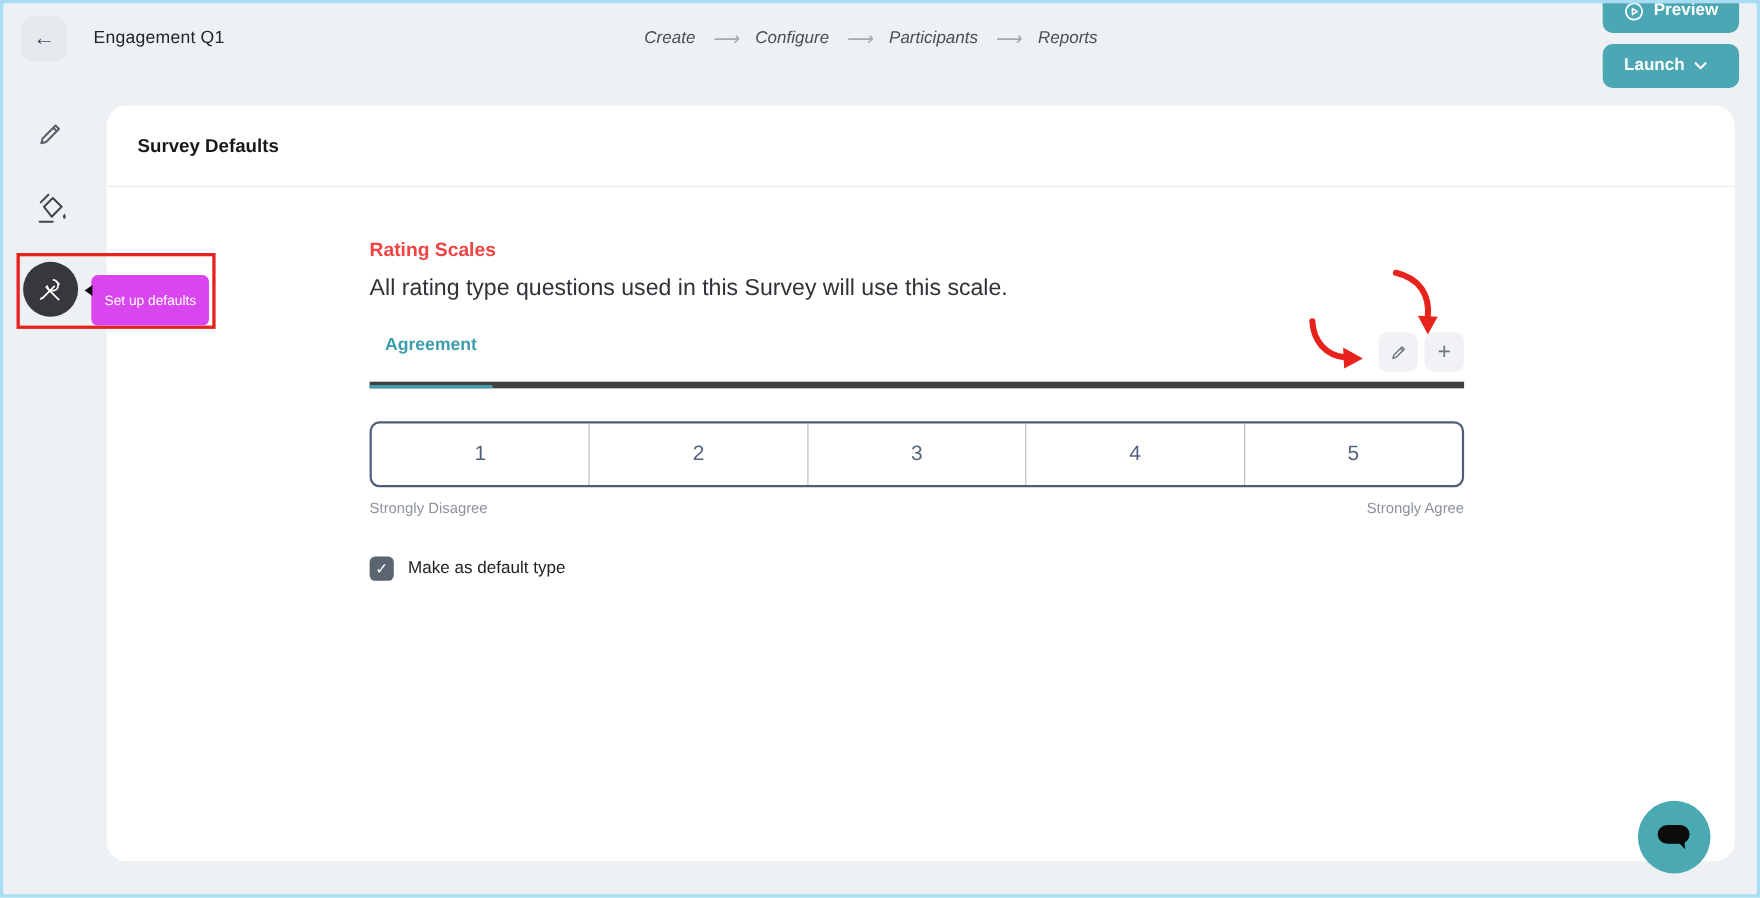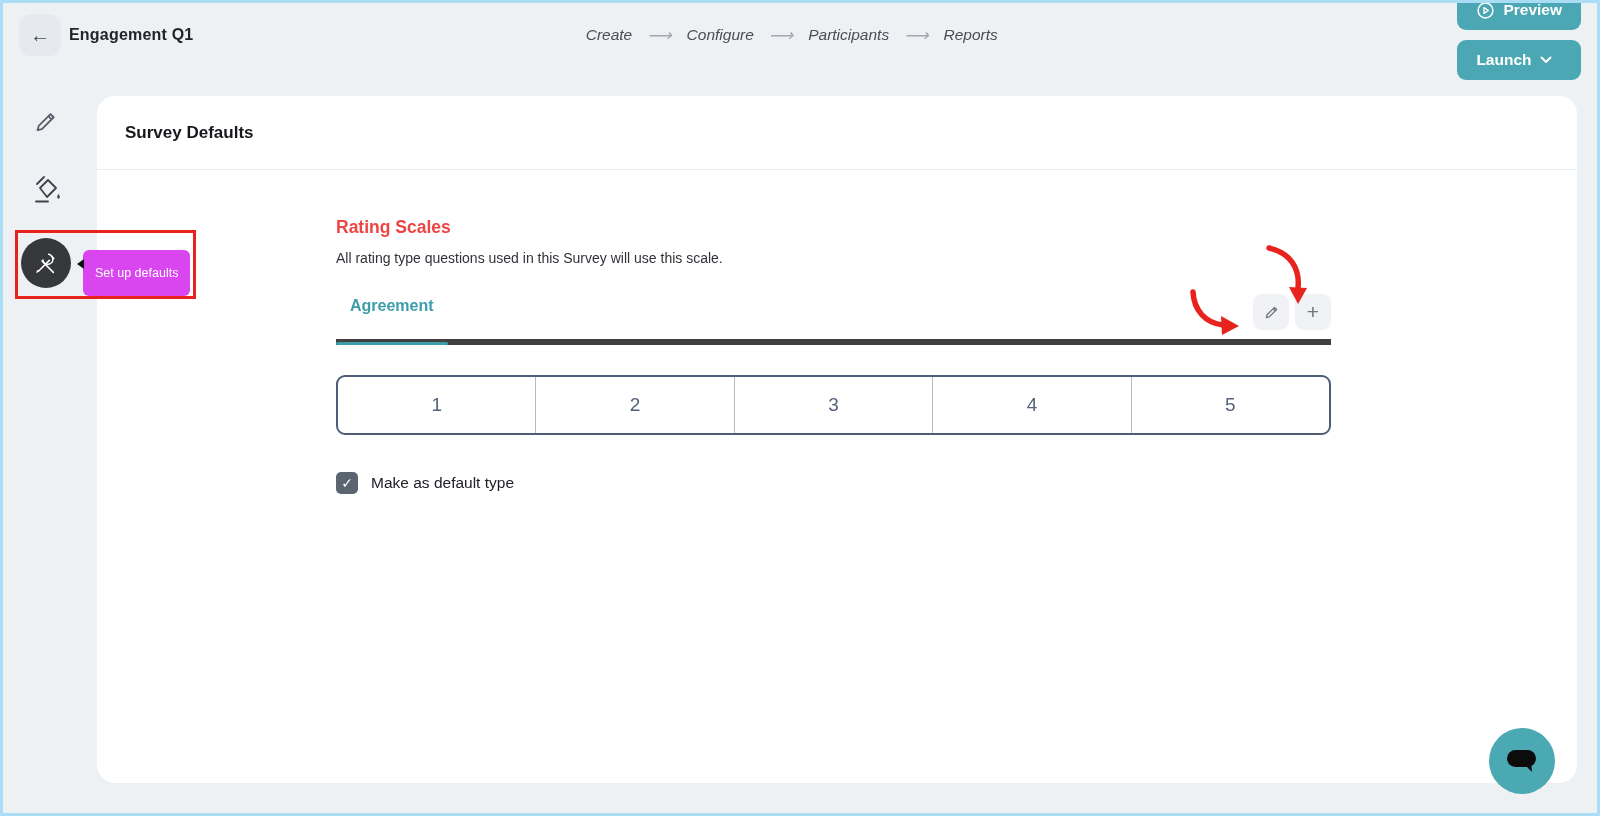--- a/index.html
+++ b/index.html
@@ -12,21 +12,21 @@
     overflow:hidden;
     color:#1d1f24;
   }
 
   
   .topbar { position:absolute; left:0; top:0; width:100%; height:64px;
             display:flex; align-items:center; padding:0 16px; }
   .back-btn { width:42px; height:42px; border-radius:12px; background:#e6eaee;
               display:flex; align-items:center; justify-content:center;
               color:#3f4a5a; font-size:20px; cursor:pointer; }
-  .page-title { margin-left:8px; font-size:16px; font-weight:bold; color:#222429; letter-spacing:.2px; }
+  .page-title { margin-left:24px; font-size:16px; font-weight:normal; color:#222429; letter-spacing:.2px; }
   .stepper { position:absolute; left:50%; top:0; height:64px; transform:translateX(-52%);
              display:flex; align-items:center; gap:15px; font-size:15.5px; color:#4b4e55;font-style:italic; }
   .step { cursor:pointer; }
   .step-sep { color:#a3a9b1; font-size:17px; }
   .topbar-actions { margin-left:auto; display:flex; gap:10px;flex-direction:column; }
   .btn-teal { height:40px; padding:0 19px; background:#4ba7b3; border:none; border-radius:9px;
               color:#fff; font-family:inherit; font-size:15.5px; font-weight:bold;
               display:flex; align-items:center; gap:8px; cursor:pointer; }
 
   
@@ -43,21 +43,21 @@
                     border-top:5px solid transparent; border-bottom:5px solid transparent;
                     border-right:7px solid #0c0d0e; }
 
   
   .card { position:absolute; left:94px; top:93px; width:1480px; height:687px;
           background:#fff; border-radius:18px; }
   .card-header { height:74px; display:flex; align-items:center; padding-left:28px;
                  border-bottom:1px solid #e9ebee; font-size:17px; font-weight:bold; color:#17181c; }
   .content { padding:47px 0 0 239px; width:1234px; }
   .section-title { font-size:17.5px; font-weight:bold; color:#ef4444; }
-  .section-desc { margin-top:12px; font-size:14px; color:#2f3237; }
+  .section-desc { margin-top:12px; font-size:21px; color:#2f3237; }
 
   .tab-row { margin-top:27px; width:995px; height:52px; position:relative;
              border-bottom:6px solid #404040; }
   .tab { position:absolute; left:0; top:4px; height:48px; padding:0 14px;
          color:#3d9dab; font-size:16px; font-weight:bold; cursor:pointer; }
   .tab .underline { position:absolute; left:0; bottom:0; width:100%; height:3px;
                     background:#3d9dab; border-radius:2px; }
   .tab-actions { position:absolute; right:0; bottom:9px; display:flex; gap:6px; }
   .icon-btn { width:36px; height:36px; border-radius:9px; background:#f0f2f5; border:none;
               display:flex; align-items:center; justify-content:center; cursor:pointer;
@@ -189,20 +189,24 @@
       </div>
     </div>
 
     <div class="scale">
       <div class="scale-cell">1</div>
       <div class="scale-cell">2</div>
       <div class="scale-cell">3</div>
       <div class="scale-cell">4</div>
       <div class="scale-cell">5</div>
     </div>
+    <div class="scale-labels">
+      <span>Strongly Disagree</span>
+      <span>Strongly Agree</span>
+    </div>
 
     <div class="checkbox-row">
       <span class="checkbox-box">
         <span>✓</span>
       </span>
       <span class="checkbox-label">Make as default type</span>
     </div>
   </div>
 </div>
 

